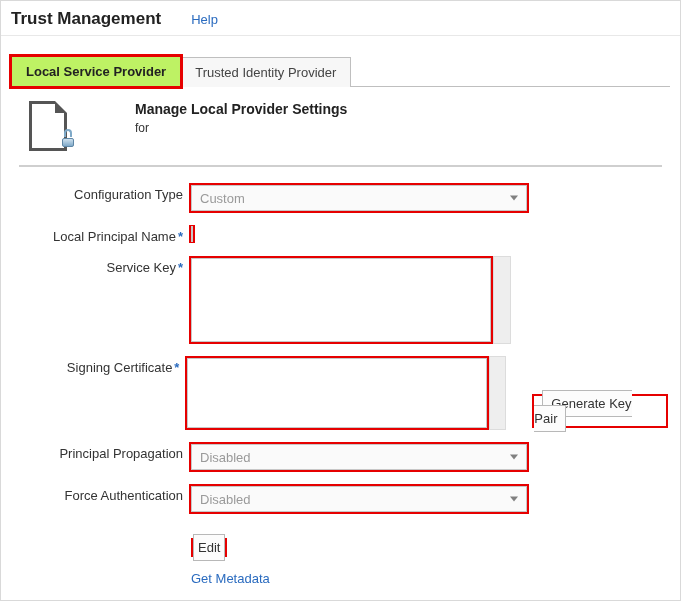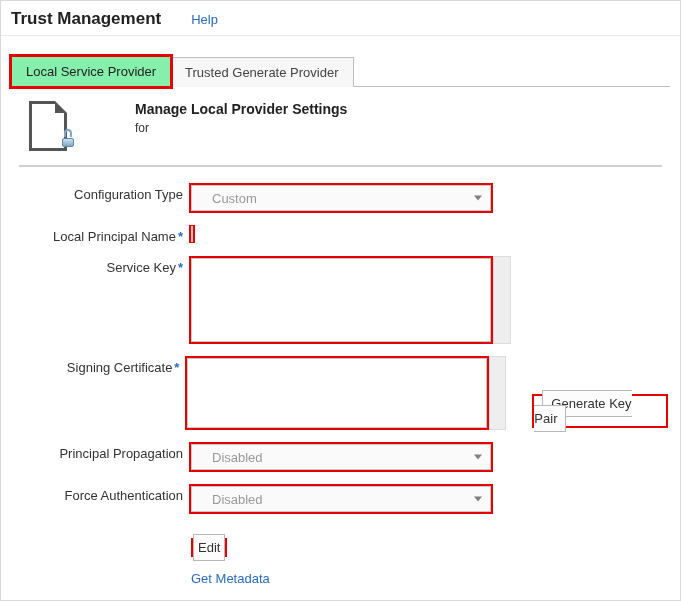--- a/index.html
+++ b/index.html
@@ -46,22 +46,22 @@
     border-bottom: none;
     padding: 7px 14px;
     font-size: 13px;
     background: #f7f7f7;
     color: #444;
     cursor: pointer;
     margin-right: -1px;
     position: relative;
   }
   .tab.active {
-    background: #86efac;
-    font-weight: normal;
+    background: #bef264;
+    font-weight: bold;
     color: #222;
     z-index: 3;
     border-bottom: 1px solid #fff;
   }
   .tab-body-border {
     border-top: 1px solid #bfbfbf;
     margin-top: -1px;
   }
   .hl {
     outline: 3px solid #e60000;
@@ -159,27 +159,27 @@
   .req {
     color: #2a6bbf;
     font-weight: bold;
     margin-left: 2px;
   }
   .form-field {
     display: flex;
     align-items: flex-start;
   }
   .select-box {
-    width: 300px;
+    width: 336px;
     height: 26px;
     border: 1px solid #c7c7c7;
     background: #fafafa;
     display: flex;
     align-items: center;
-    padding: 0 24px 0 20px;
+    padding: 0 24px 0 8px;
     position: relative;
     color: #9a9a9a;
     font-size: 13px;
   }
   .select-box .caret {
     position: absolute;
     right: 8px;
     top: 50%;
     transform: translateY(-50%);
     width: 0; height: 0;
@@ -246,21 +246,21 @@
   <h1>Trust Management</h1>
   <a href="#">Help</a>
 </div>
 
 <div class="tabs">
   <div class="tabrow">
     <div class="tab active hl">
       <span>Local Service Provider</span>
     </div>
     <div class="tab">
-      <span>Trusted Generate Provider</span>
+      <span>Trusted Identity Provider</span>
     </div>
   </div>
   <div class="tab-body-border"></div>
 </div>
 
 <div class="section-head">
   <div class="doc-icon">
     <div class="lock-mini">
       <div class="lock-shackle"></div>
       <div class="lock-body"></div>

